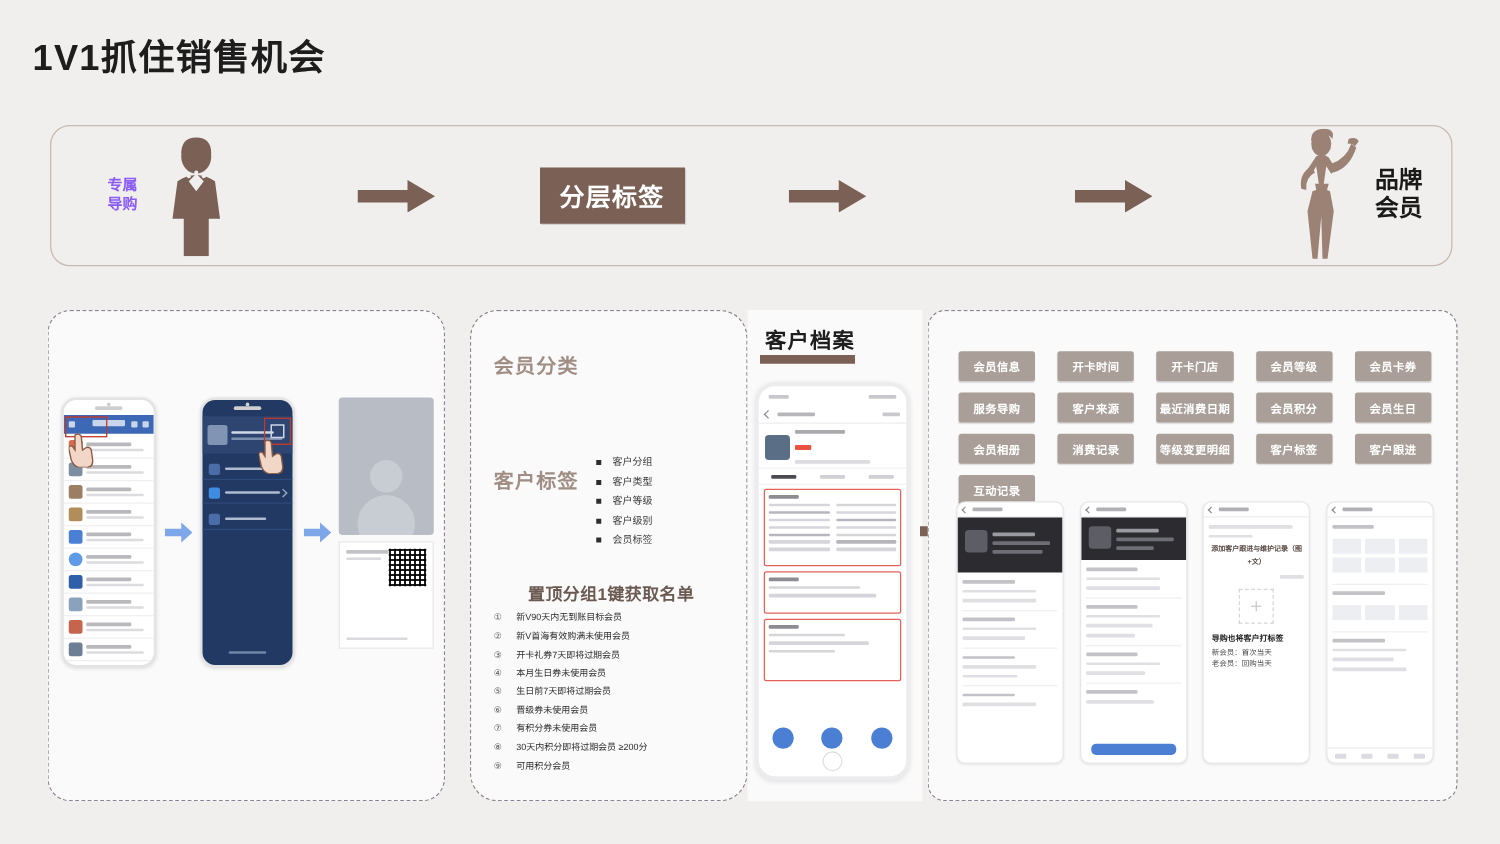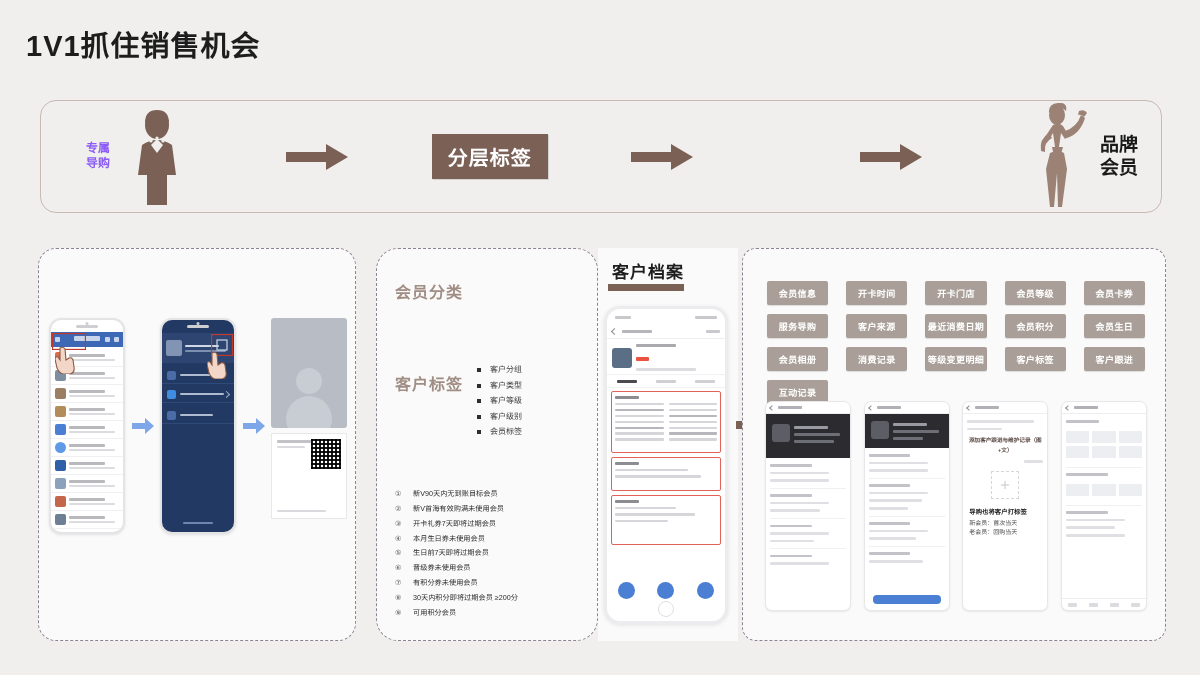--- a/index.html
+++ b/index.html
@@ -773,20 +773,21 @@
 
     <div class="seg-title" id="seg-title-filter">客户标签</div>
     <ul class="seg-list" id="seg-list-filter">
       <li>客户分组</li>
       <li>客户类型</li>
       <li>客户等级</li>
       <li>客户级别</li>
       <li>会员标签</li>
     </ul>
 
+    <div class="seg-sub-title">置顶分组1键获取名单</div>
 
     <ul class="num-list">
       <li>
           <span class="num">①</span>
           <span class="txt">新V90天内无到账目标会员</span>
         </li>
       <li>
           <span class="num">②</span>
           <span class="txt">新V首海有效购满未使用会员</span>
         </li>

